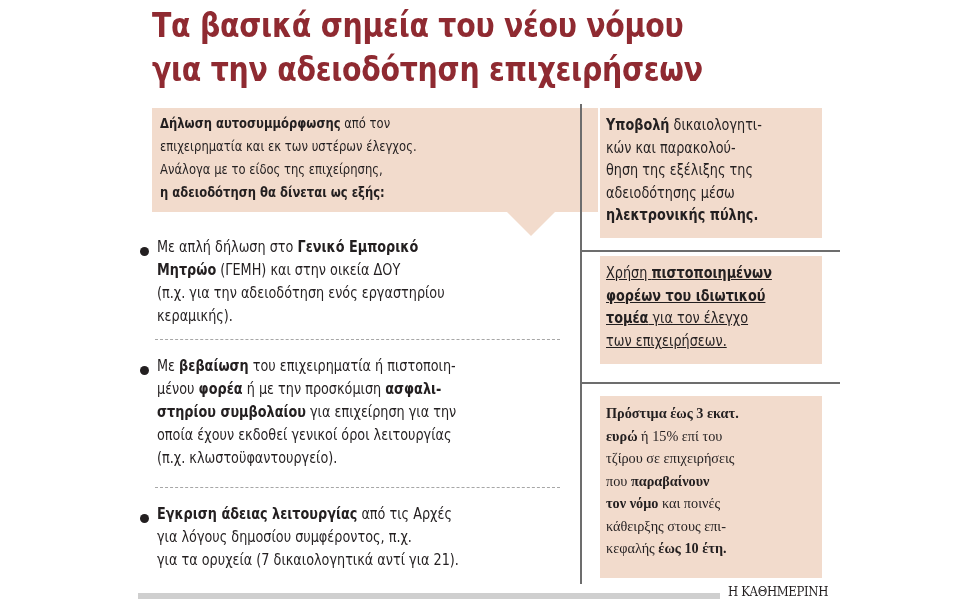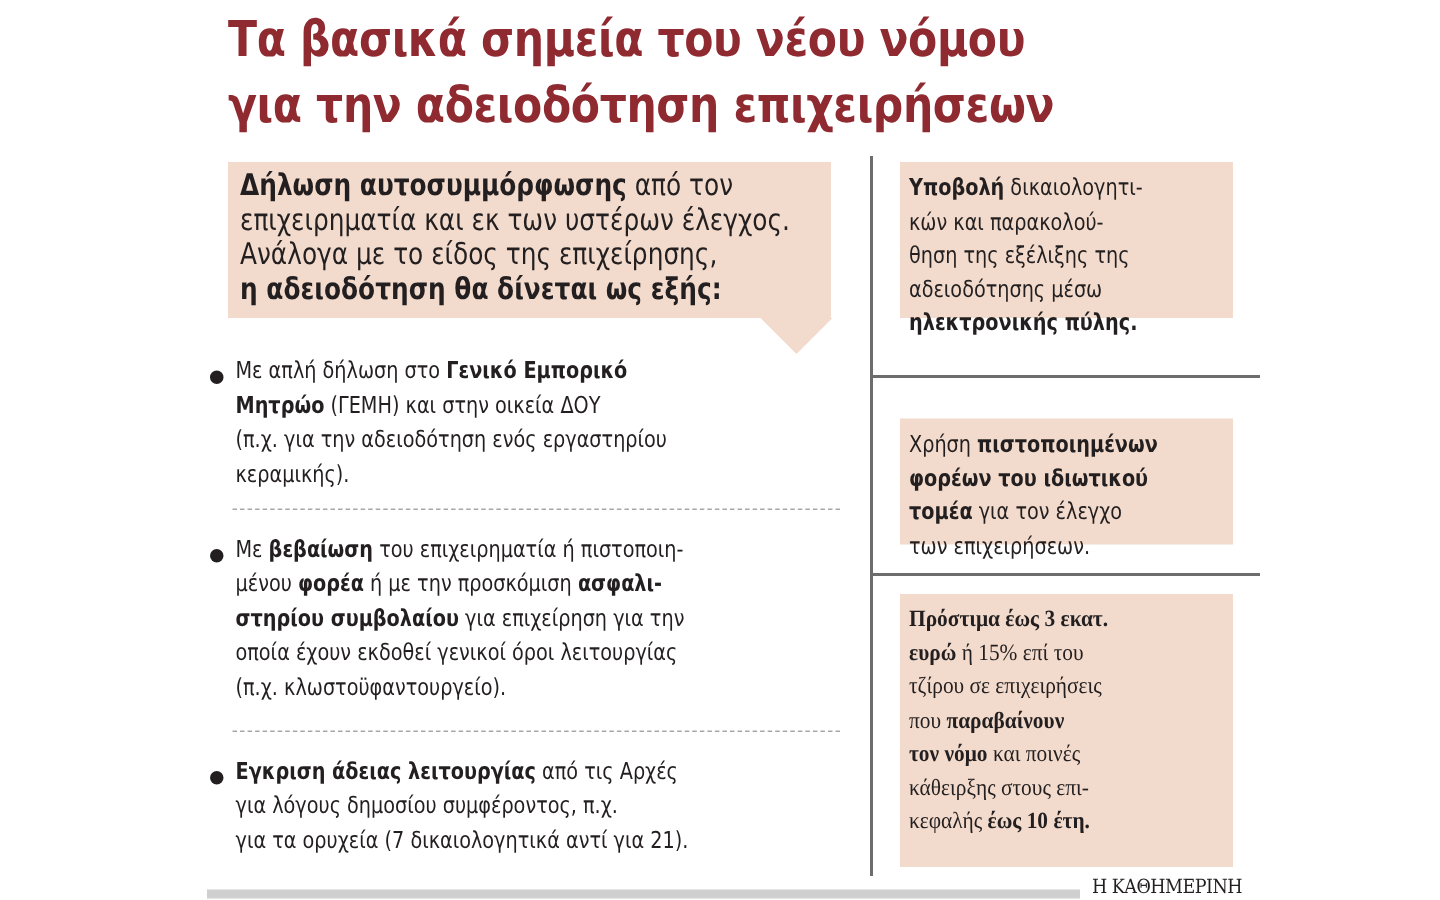--- a/index.html
+++ b/index.html
@@ -4,22 +4,22 @@
 <style>
   html, body { margin: 0; padding: 0; background: #ffffff; }
   body { width: 960px; height: 600px; position: relative; overflow: hidden;
          font-family: "DejaVu Sans Condensed", "DejaVu Sans", "Liberation Sans", sans-serif; color: #231f20; }
   .title { position: absolute; left: 152px; top: 4px; width: 720px; color: #8f2a31;
            font-family: "DejaVu Sans", "Liberation Sans", sans-serif; font-weight: bold;
            font-size: 33px; line-height: 44px; letter-spacing: -0.3px; transform: scaleX(0.86); transform-origin: left top; }
   .title div { white-space: nowrap; }
   .peach { background: #f2dbcc; }
   b { font-weight: bold; }
-  .intro { position: absolute; left: 152px; top: 108px; width: 402px; height: 104px;
-           padding: 4px 0 0 8px; box-sizing: border-box; font-size: 20px; line-height: 23px; }
+  .intro { position: absolute; left: 152px; top: 108px; width: 446px; height: 104px;
+           padding: 4px 0 0 8px; box-sizing: border-box; font-size: 14px; line-height: 23px; }
   .intro-arrow { position: absolute; left: 507px; top: 212px; width: 0; height: 0;
                  border-left: 24px solid transparent; border-right: 24px solid transparent; border-top: 24px solid #f2dbcc; }
   .txt { transform: scaleX(0.92); transform-origin: left top; white-space: nowrap; }
   .bullet { position: absolute; left: 140px; width: 420px; font-size: 15.5px; line-height: 23px; }
   .bullet .dot { position: absolute; left: 0; top: 11px; width: 9px; height: 9px; border-radius: 50%; background: #231f20; }
   .bullet .body { position: absolute; left: 17px; top: 0; }
   .dash { position: absolute; left: 155px; width: 405px; border-top: 1.5px dashed #a7a7a7; height: 0; }
   .vline { position: absolute; left: 580px; top: 104px; width: 1.5px; height: 480px; background: #6d6d6d; }
   .hline { position: absolute; left: 580px; width: 260px; height: 1.5px; background: #6d6d6d; }
   .side { position: absolute; left: 600px; width: 222px; font-size: 15.5px; line-height: 22.5px; padding: 6px 0 6px 6px; box-sizing: border-box; }
@@ -74,31 +74,31 @@
     <div><b>Εγκριση άδειας λειτουργίας</b><span> από τις Αρχές</span></div>
     <div>για λόγους δημοσίου συμφέροντος, π.χ.</div>
     <div>για τα ορυχεία (7 δικαιολογητικά αντί για 21).</div>
   </div>
 </div>
 
 <div class="vline"></div>
 <div class="hline" style="top:250px;"></div>
 <div class="hline" style="top:382px;"></div>
 
-<div class="side peach txt" style="top:108px; height:104px; transform:none;">
+<div class="side peach txt" style="top:108px; height:130px; transform:none;">
   <div class="txt">
     <div><b>Υποβολή</b><span> δικαιολογητι-</span></div>
     <div>κών και παρακολού-</div>
     <div>θηση της εξέλιξης της</div>
     <div>αδειοδότησης μέσω</div>
     <div><b>ηλεκτρονικής πύλης.</b></div>
   </div>
 </div>
 
-<div class="side peach" style="top:279px; height:84px;">
+<div class="side peach" style="top:256px; height:108px;text-decoration:underline;">
   <div class="txt">
     <div><span>Χρήση </span><b>πιστοποιημένων</b></div>
     <div><b>φορέων του ιδιωτικού</b></div>
     <div><b>τομέα</b><span> για τον έλεγχο</span></div>
     <div>των επιχειρήσεων.</div>
   </div>
 </div>
 
 <div class="side peach" style="top:396px; height:182px;font-family:Liberation Serif, serif;">
   <div class="txt">

